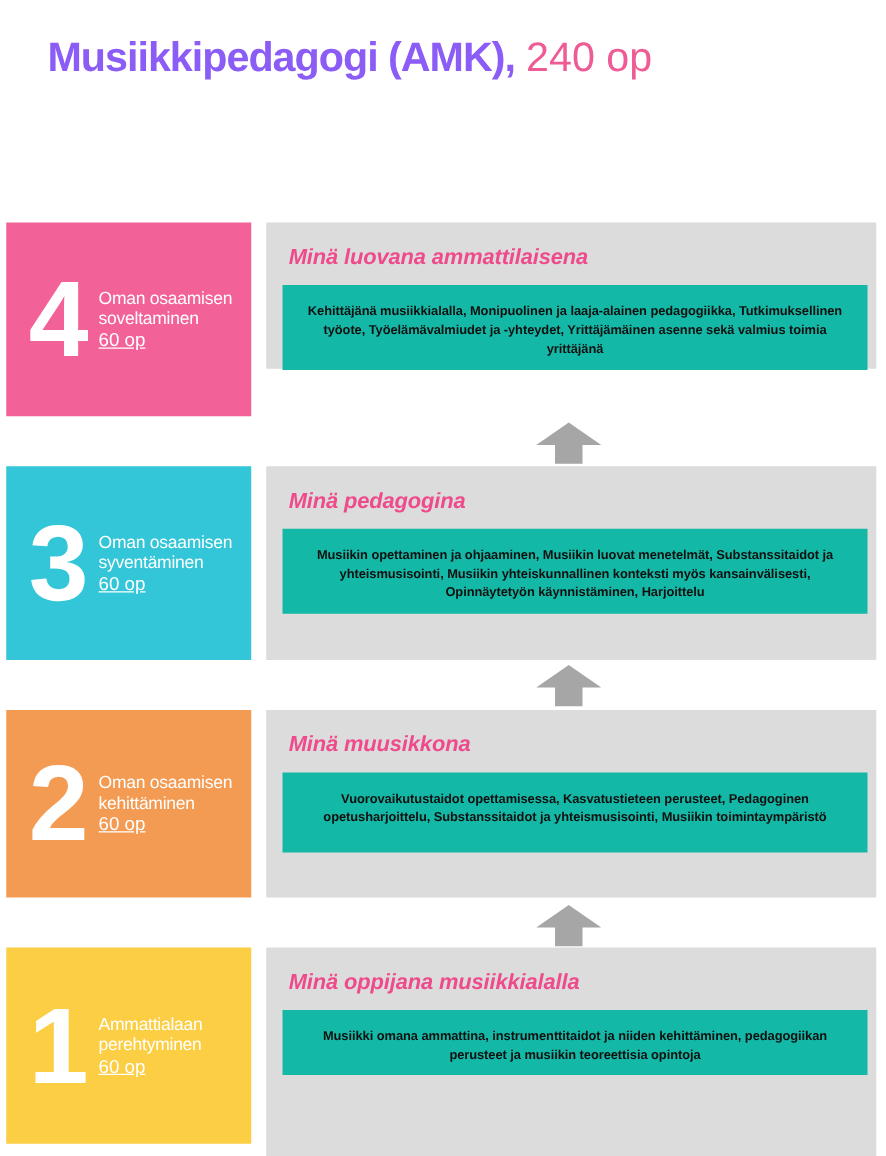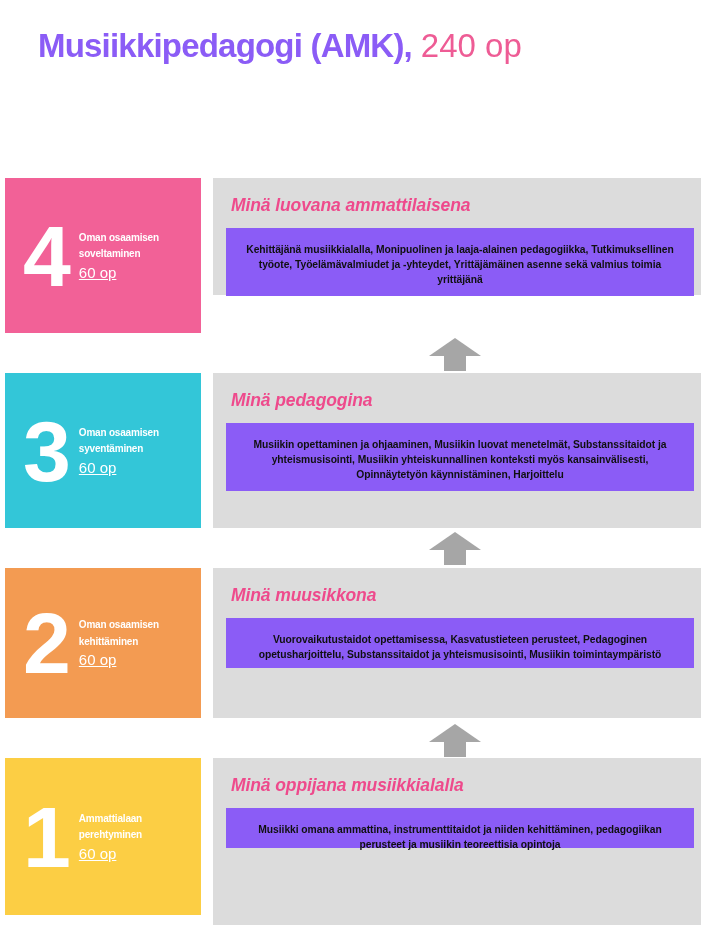--- a/index.html
+++ b/index.html
@@ -66,22 +66,22 @@
     letter-spacing:-4px;
     flex:0 0 auto;
   }
 
   .level-label {
     margin-left:12px;
     color:#ffffff;
     flex:1 1 auto;
   }
   .level-label-name {
-    font-weight:bold;
-    font-size:10px;
+    font-weight:normal;
+    font-size:14px;
     line-height:16.5px;
     letter-spacing:-0.2px;
   }
   .level-label-credits {
     font-weight:normal;
     font-size:15px;
     line-height:19px;
     letter-spacing:0px;
     text-decoration:underline;
   }
@@ -99,21 +99,21 @@
     color:#EE4A8C;
     font-weight:bold;
     font-style:italic;
     font-size:17.5px;
     line-height:20px;
     letter-spacing:-0.1px;
     padding:17px 0 0 18px;
   }
 
   .panel-textbox {
-    background:#8b5cf6;
+    background:#14b8a6;
     margin:13px 7px 0 13px;
     padding:14px 16px;
     color:#101010;
     font-weight:bold;
     font-size:10.3px;
     line-height:15px;
     text-align:center;
     letter-spacing:-0.05px;
   }
 
@@ -193,36 +193,36 @@
   <div class="level-row" style="top:568px;height:150px;">
     <div class="level-color-block" style="height:150px;background:#F39B52;">
       <div class="level-number">2</div>
       <div class="level-label">
         <div class="level-label-name">Oman osaamisen kehittäminen</div>
         <div class="level-label-credits">60 op</div>
       </div>
     </div>
     <div class="level-panel" style="height:150px;">
       <div class="panel-heading">Minä muusikkona</div>
-      <div class="panel-textbox" style="height:50px;">Vuorovaikutustaidot opettamisessa, Kasvatustieteen perusteet, Pedagoginen opetusharjoittelu, Substanssitaidot ja yhteismusisointi, Musiikin toimintaympäristö</div>
+      <div class="panel-textbox" style="height:64px;">Vuorovaikutustaidot opettamisessa, Kasvatustieteen perusteet, Pedagoginen opetusharjoittelu, Substanssitaidot ja yhteismusisointi, Musiikin toimintaympäristö</div>
     </div>
   </div>
 
   <div class="connector-arrow" style="left:429px;top:724px;">
     <div class="arrow-head"></div>
     <div class="arrow-stem"></div>
   </div>
 
   <div class="level-row" style="top:758px;height:167px;">
     <div class="level-color-block" style="height:157px;background:#FCCE44;">
       <div class="level-number">1</div>
       <div class="level-label">
         <div class="level-label-name">Ammattialaan perehtyminen</div>
         <div class="level-label-credits">60 op</div>
       </div>
     </div>
     <div class="level-panel" style="height:167px;">
       <div class="panel-heading">Minä oppijana musiikkialalla</div>
-      <div class="panel-textbox" style="height:40px;">Musiikki omana ammattina, instrumenttitaidot ja niiden kehittäminen, pedagogiikan perusteet ja musiikin teoreettisia opintoja</div>
+      <div class="panel-textbox" style="height:52px;">Musiikki omana ammattina, instrumenttitaidot ja niiden kehittäminen, pedagogiikan perusteet ja musiikin teoreettisia opintoja</div>
     </div>
   </div>
 
 </div>
 
 </body></html>

